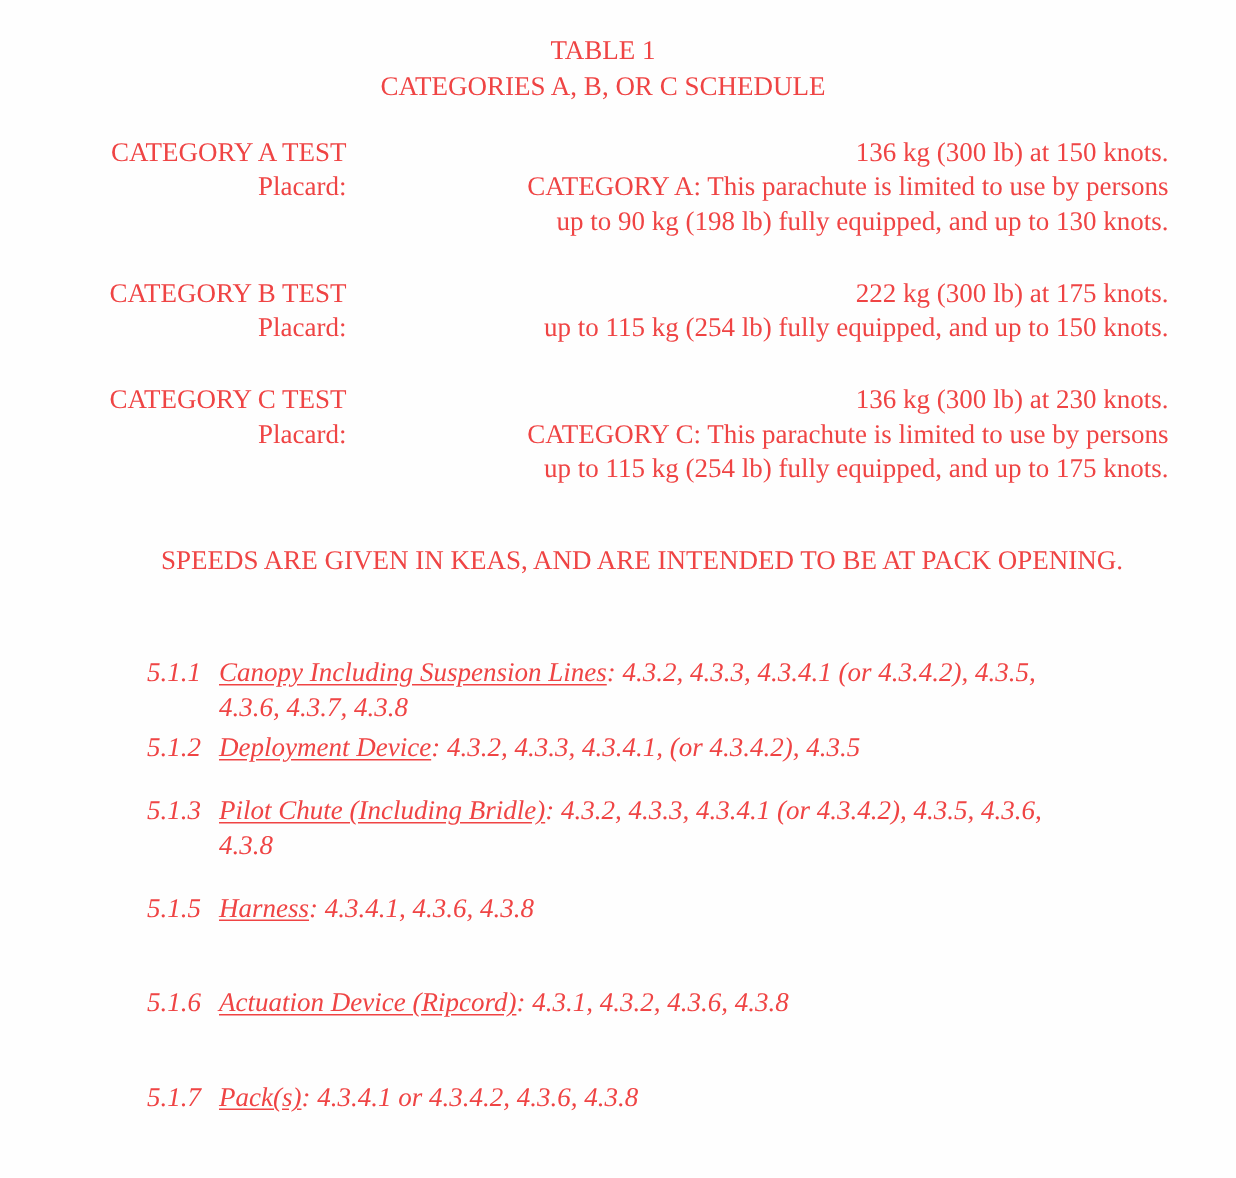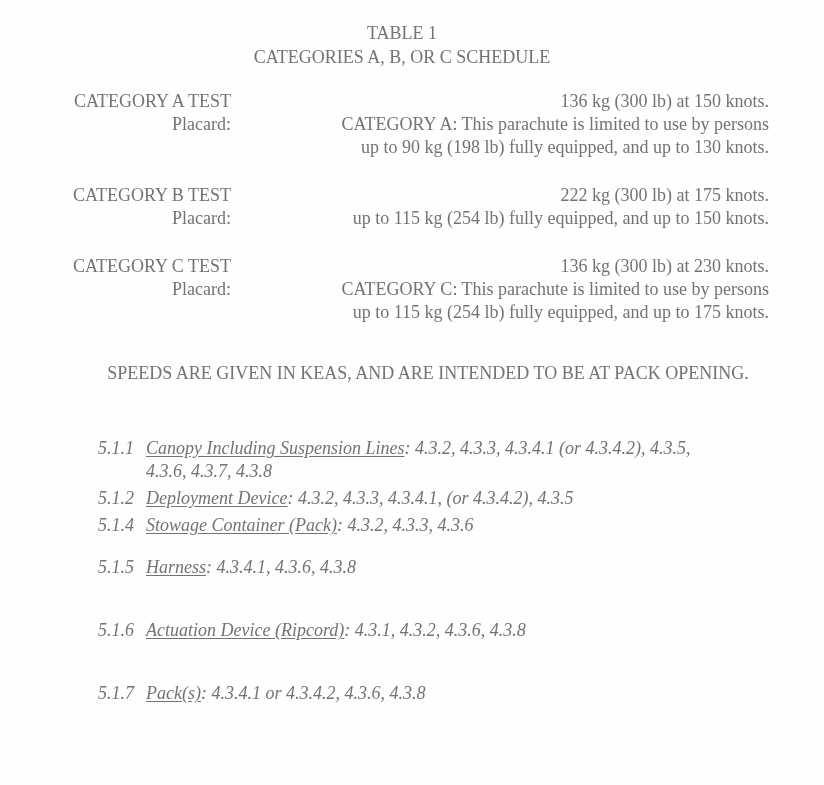--- a/index.html
+++ b/index.html
@@ -10,38 +10,38 @@
   .page {
     position: relative;
     width: 824px;
     height: 785px;
     box-sizing: border-box;
     padding-top: 21px;
     background: #fefefe;
     font-family: "Liberation Serif", serif;
     font-size: 18px;
     line-height: 23px;
-    color: #737373;
+    color: #ef4444;
     overflow: hidden;
   }
   
   .title-block {
     width: 740px;
     margin-left: 32px;
     text-align: center;
     line-height: 24px;
   }
   
   .cat-table {
     margin-top: 21px;
   }
   .cat-block {
     display: grid;
     grid-template-columns: 231px 520px;
-    column-gap: 18px;
+    column-gap: 28px;
     margin-bottom: 25px;
   }
   .cat-label {
     text-align: right;
     white-space: nowrap;
   }
   .cat-value { text-align: right; }
   .nowrap { white-space: nowrap; }
   
   .speeds-note {
@@ -123,27 +123,28 @@
       </div>
     </div>
 
     <div class="req-item mt4">
       <div>5.1.2</div>
       <div>
         <div class="nowrap"><span class="u">Deployment Device</span><span>: 4.3.2, 4.3.3, 4.3.4.1, (or 4.3.4.2), 4.3.5</span></div>
       </div>
     </div>
 
-
-    <div class="req-item mt4">
-      <div>5.1.4</div>
+    <div class="req-item mt19">
+      <div>5.1.3</div>
       <div>
-        <div class="nowrap"><span class="u">Stowage Container (Pack)</span><span>: 4.3.2, 4.3.3, 4.3.6</span></div>
+        <div class="nowrap"><span class="u">Pilot Chute (Including Bridle)</span><span>: 4.3.2, 4.3.3, 4.3.4.1 (or 4.3.4.2), 4.3.5, 4.3.6,</span></div>
+        <div class="nowrap"><span class="u"></span><span>4.3.8</span></div>
       </div>
     </div>
+
 
     <div class="req-item mt19">
       <div>5.1.5</div>
       <div>
         <div class="nowrap"><span class="u">Harness</span><span>: 4.3.4.1, 4.3.6, 4.3.8</span></div>
       </div>
     </div>
 
     <div class="req-item mt22">
       <div>5.1.6</div>

